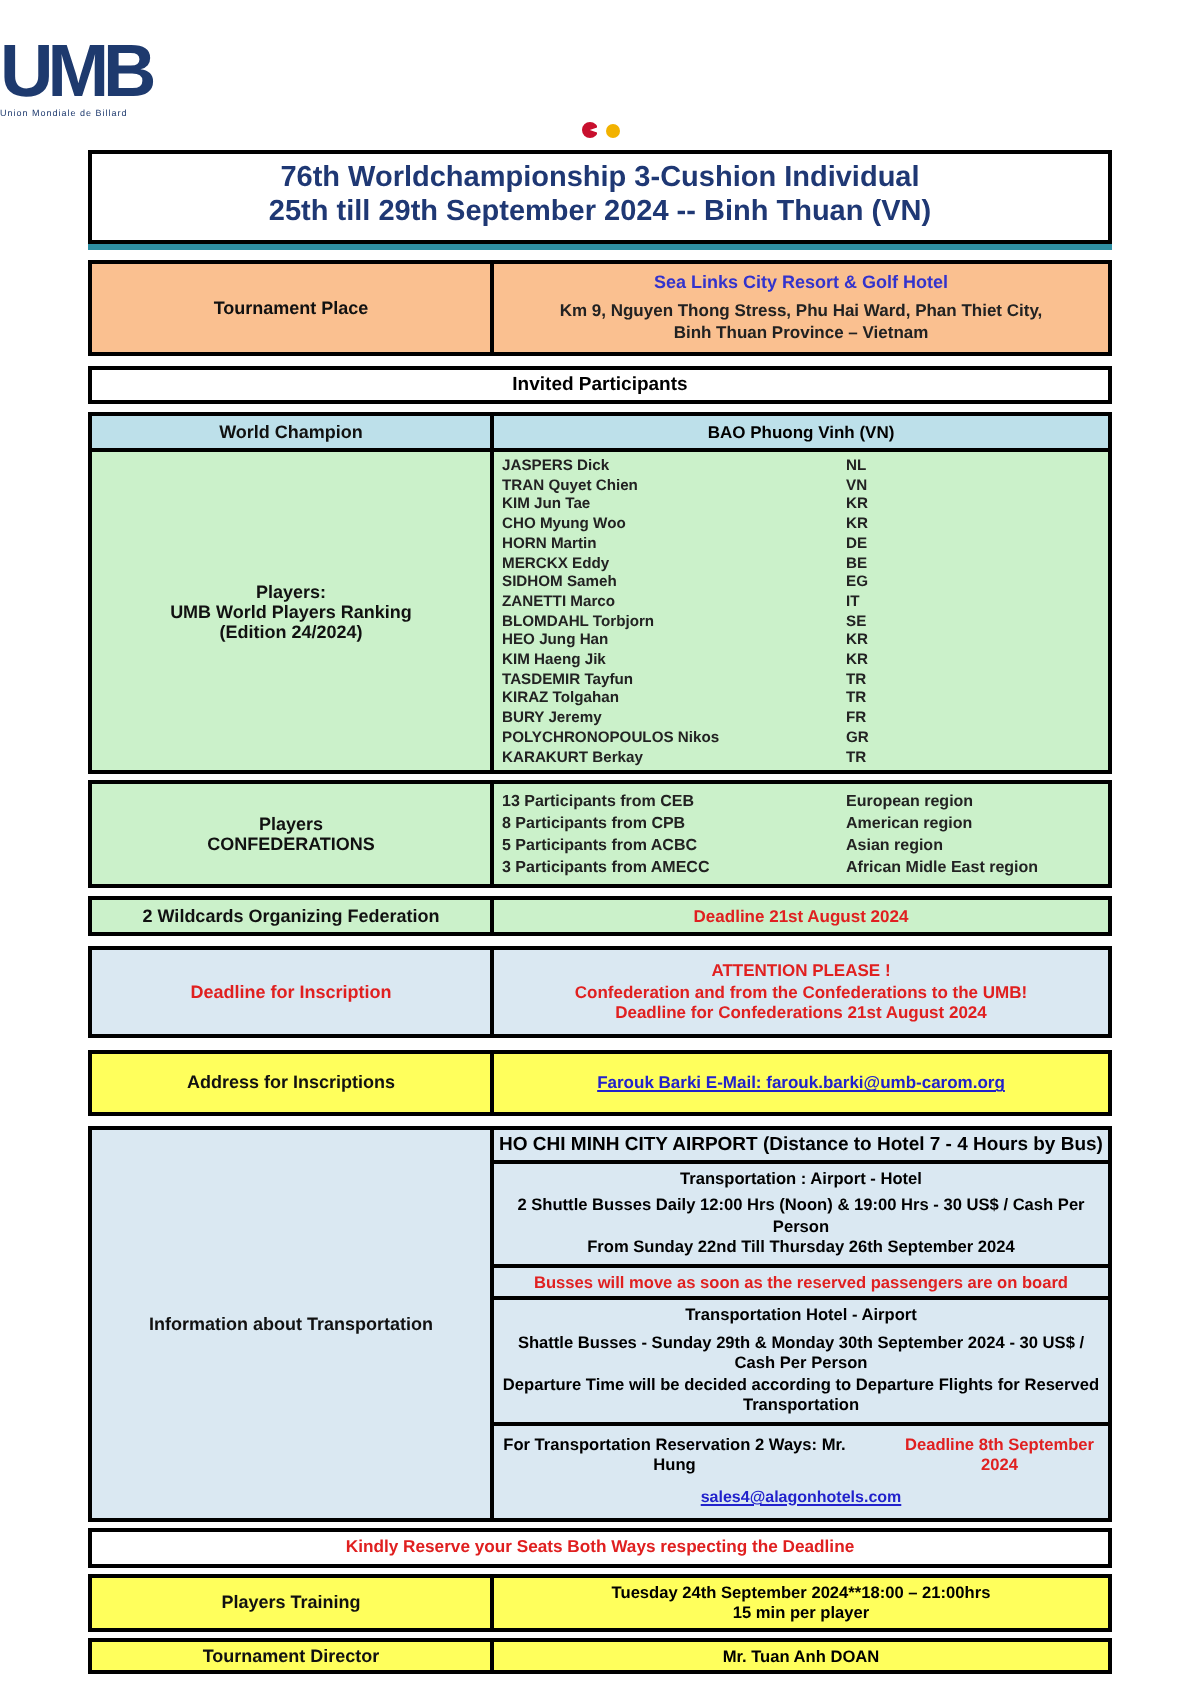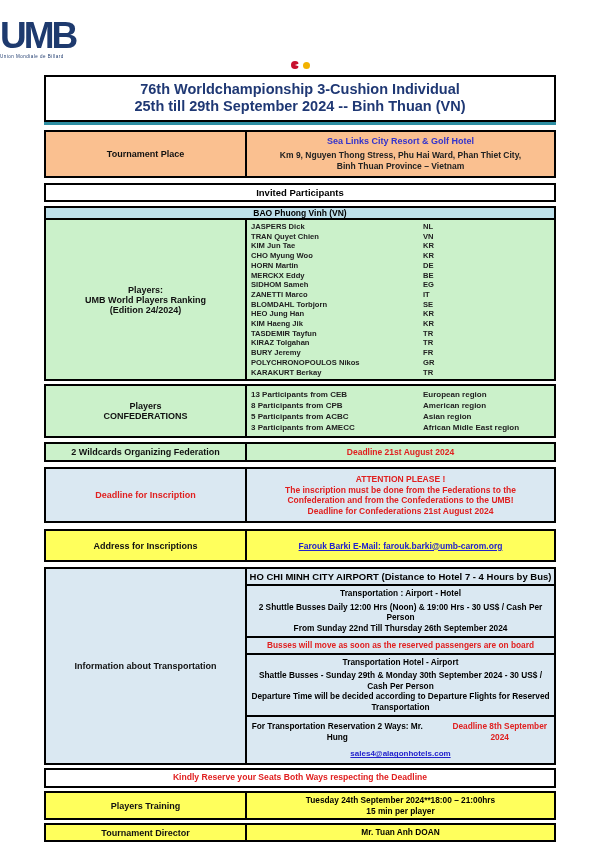--- a/index.html
+++ b/index.html
@@ -123,20 +123,21 @@
         <div class="addr">Binh Thuan Province – Vietnam</div>
       </div>
     </div>
 
     <div class="block banner">Invited Participants</div>
 
     <div class="gap4"></div>
 
     <div class="block">
       <div class="tworow ltblue wc-row">
+        <div class="lcell wc-left">World Champion</div>
         <div class="rcell wc-right">BAO Phuong Vinh (VN)</div>
       </div>
       <div class="tworow green">
         <div class="lcell">
           <div>Players:</div>
           <div>UMB World Players Ranking</div>
           <div>(Edition 24/2024)</div>
         </div>
         <div class="rcell player-list">
           <div class="prow">
@@ -240,21 +241,20 @@
       <div class="lcell" style="padding:3px 0;">2 Wildcards Organizing Federation</div>
       <div class="rcell wild-right red">Deadline 21st August 2024</div>
     </div>
 
     <div class="gap5"></div>
 
     <div class="block tworow paleblue">
       <div class="lcell red">Deadline for Inscription</div>
       <div class="rcell attention red">
         <div>ATTENTION PLEASE !</div>
-        <div>The inscription must be done from the Federations to the</div>
         <div>Confederation and from the Confederations to the UMB!</div>
         <div>Deadline for Confederations 21st August 2024</div>
       </div>
     </div>
 
     <div class="gap6"></div>
 
     <div class="block tworow yellow" style="height:33px;">
       <div class="lcell">Address for Inscriptions</div>
       <div class="rcell addr-right">

